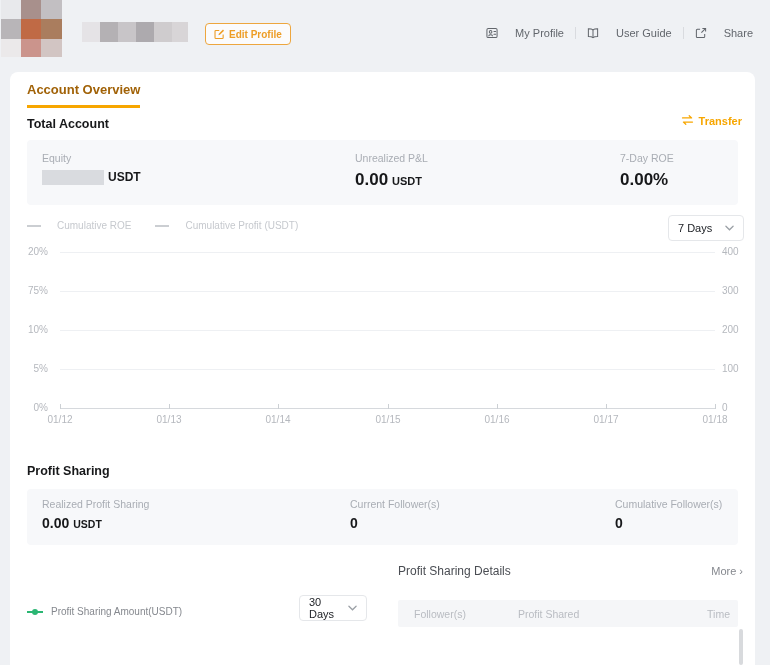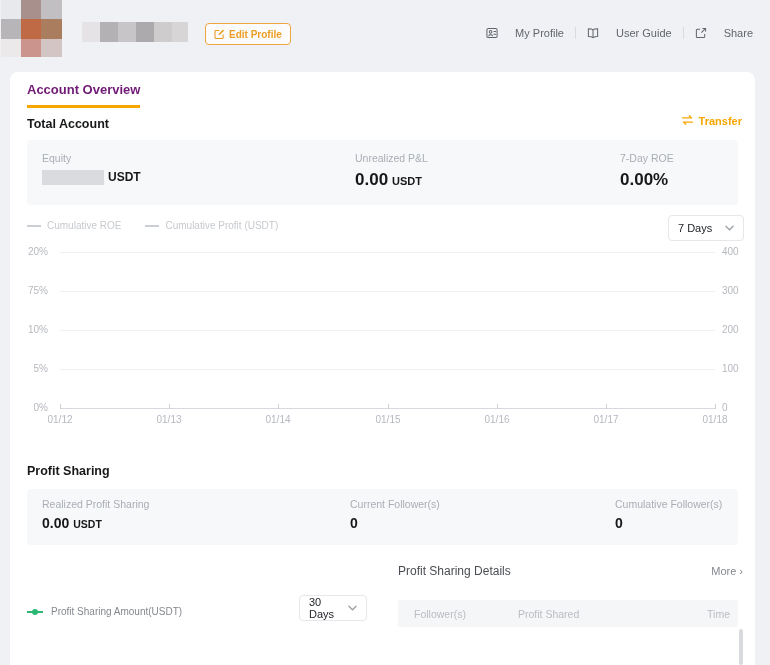--- a/index.html
+++ b/index.html
@@ -23,38 +23,38 @@
     font-size:11px;color:#62666c;}
   .top-link{display:flex;align-items:center;gap:17px;cursor:pointer;}
   .sep{width:1px;height:12px;background:#d9dbdf;margin:0 11px;}
 
   
   .card{position:absolute;left:10px;top:72px;width:745px;height:593px;
     background:#ffffff;border-radius:8px 8px 0 0;}
 
   .tabs{position:absolute;left:17px;top:10px;display:flex;gap:28px;}
   .tab{font-size:13px;font-weight:700;color:#85888e;padding-bottom:8px;cursor:pointer;border-bottom:3px solid transparent;}
-  .tab.active{color:#701a75;border-bottom-color:#f7a600;}
+  .tab.active{color:#a16207;border-bottom-color:#f7a600;}
 
   .sec-title{position:absolute;left:17px;font-size:12.5px;font-weight:700;color:#17181a;}
   .transfer{position:absolute;right:13px;top:43px;display:flex;align-items:flex-start;gap:5px;
     color:#f7a600;font-size:11px;font-weight:700;cursor:pointer;}
 
   .stats-panel{position:absolute;left:17px;width:711px;background:#f7f8fa;border-radius:4px;}
   .stat{position:absolute;}
   .stat .lbl{font-size:10.5px;color:#a9adb4;}
   .stat .val-row{margin-top:6px;display:flex;align-items:baseline;gap:4px;color:#17181a;}
   .big{font-size:17px;font-weight:700;}
   .mid{font-size:14px;font-weight:700;}
   .unit{font-size:11px;font-weight:700;}
   .unit-sm{font-size:10.5px;font-weight:700;}
   .redacted{width:62px;height:15px;background:#d9dbdf;align-self:center;}
 
   .legend-row{position:absolute;left:17px;top:148px;display:flex;gap:24px;align-items:center;}
-  .legend-item{display:flex;align-items:center;gap:6px;font-size:10px;color:#c6c9ce;cursor:pointer;}
+  .legend-item{display:flex;align-items:center;gap:16px;font-size:10px;color:#c6c9ce;cursor:pointer;}
   .legend-dash{width:14px;height:2px;background:#cbced2;}
 
   .select{position:absolute;box-sizing:border-box;display:flex;align-items:center;
     justify-content:space-between;padding:0 9px;background:#fff;border:1px solid #e5e7ea;
     border-radius:4px;font-size:11px;color:#202328;cursor:pointer;}
 
   .gridline{position:absolute;left:50px;width:655px;height:1px;background:#eef0f3;}
   .gridline.axis{background:#d6d9dd;}
   .ytick-l{position:absolute;left:0;width:38px;text-align:right;font-size:10px;color:#b5b8be;}
   .ytick-r{position:absolute;left:712px;font-size:10px;color:#b5b8be;}

